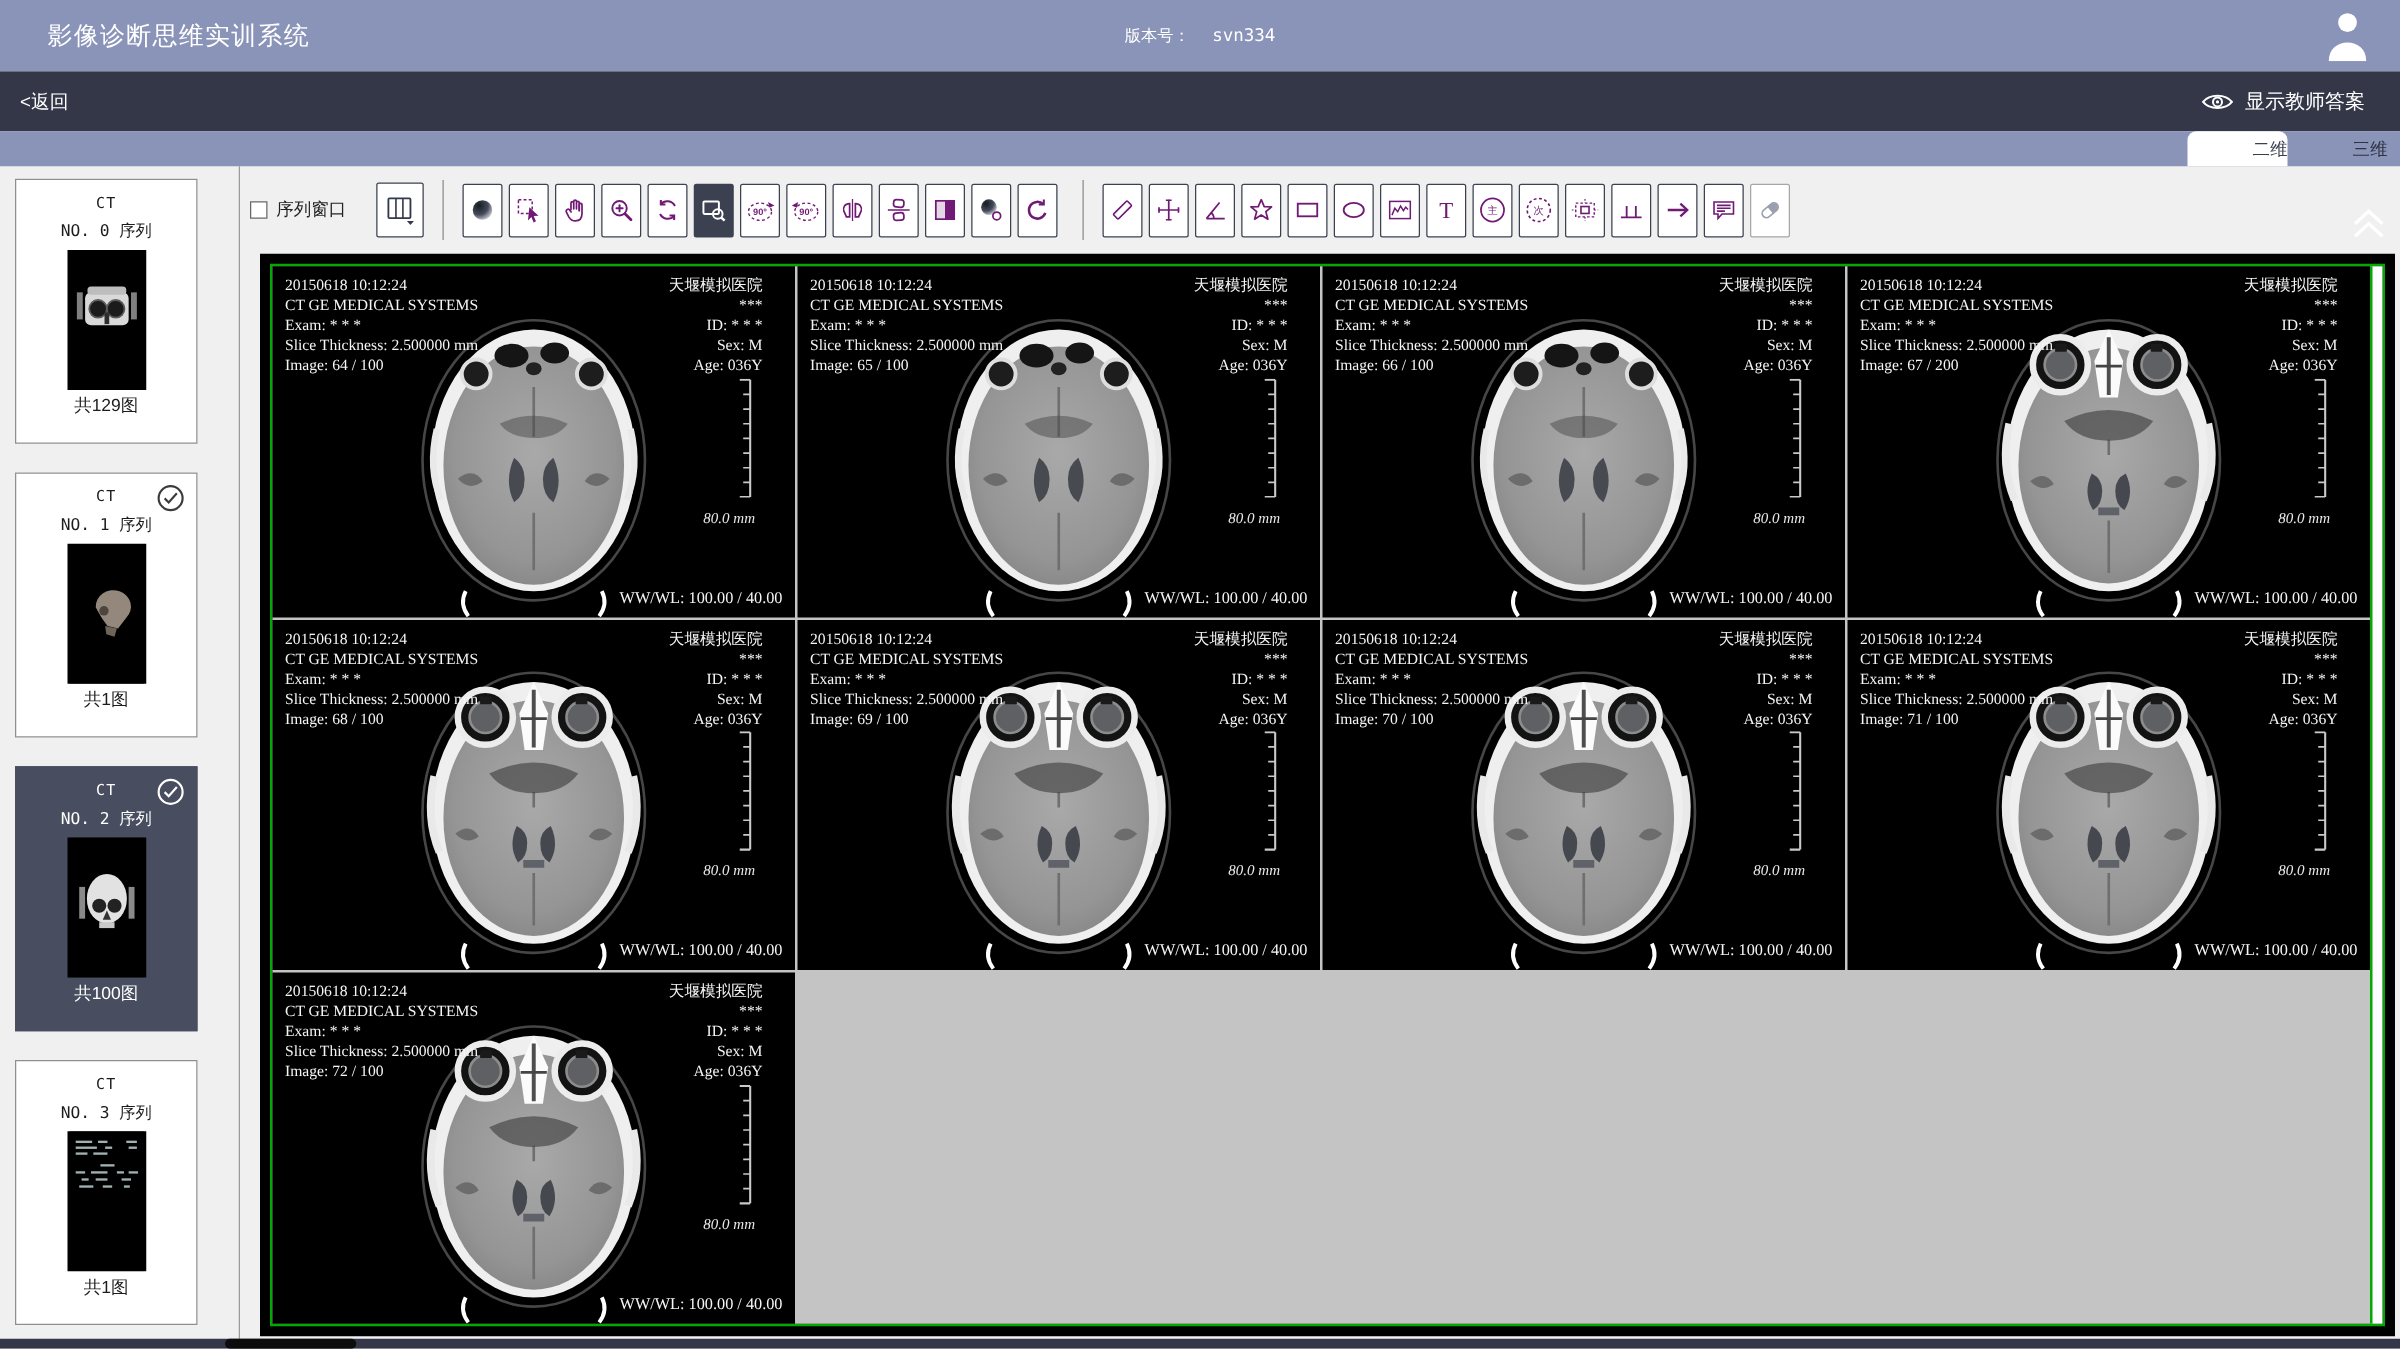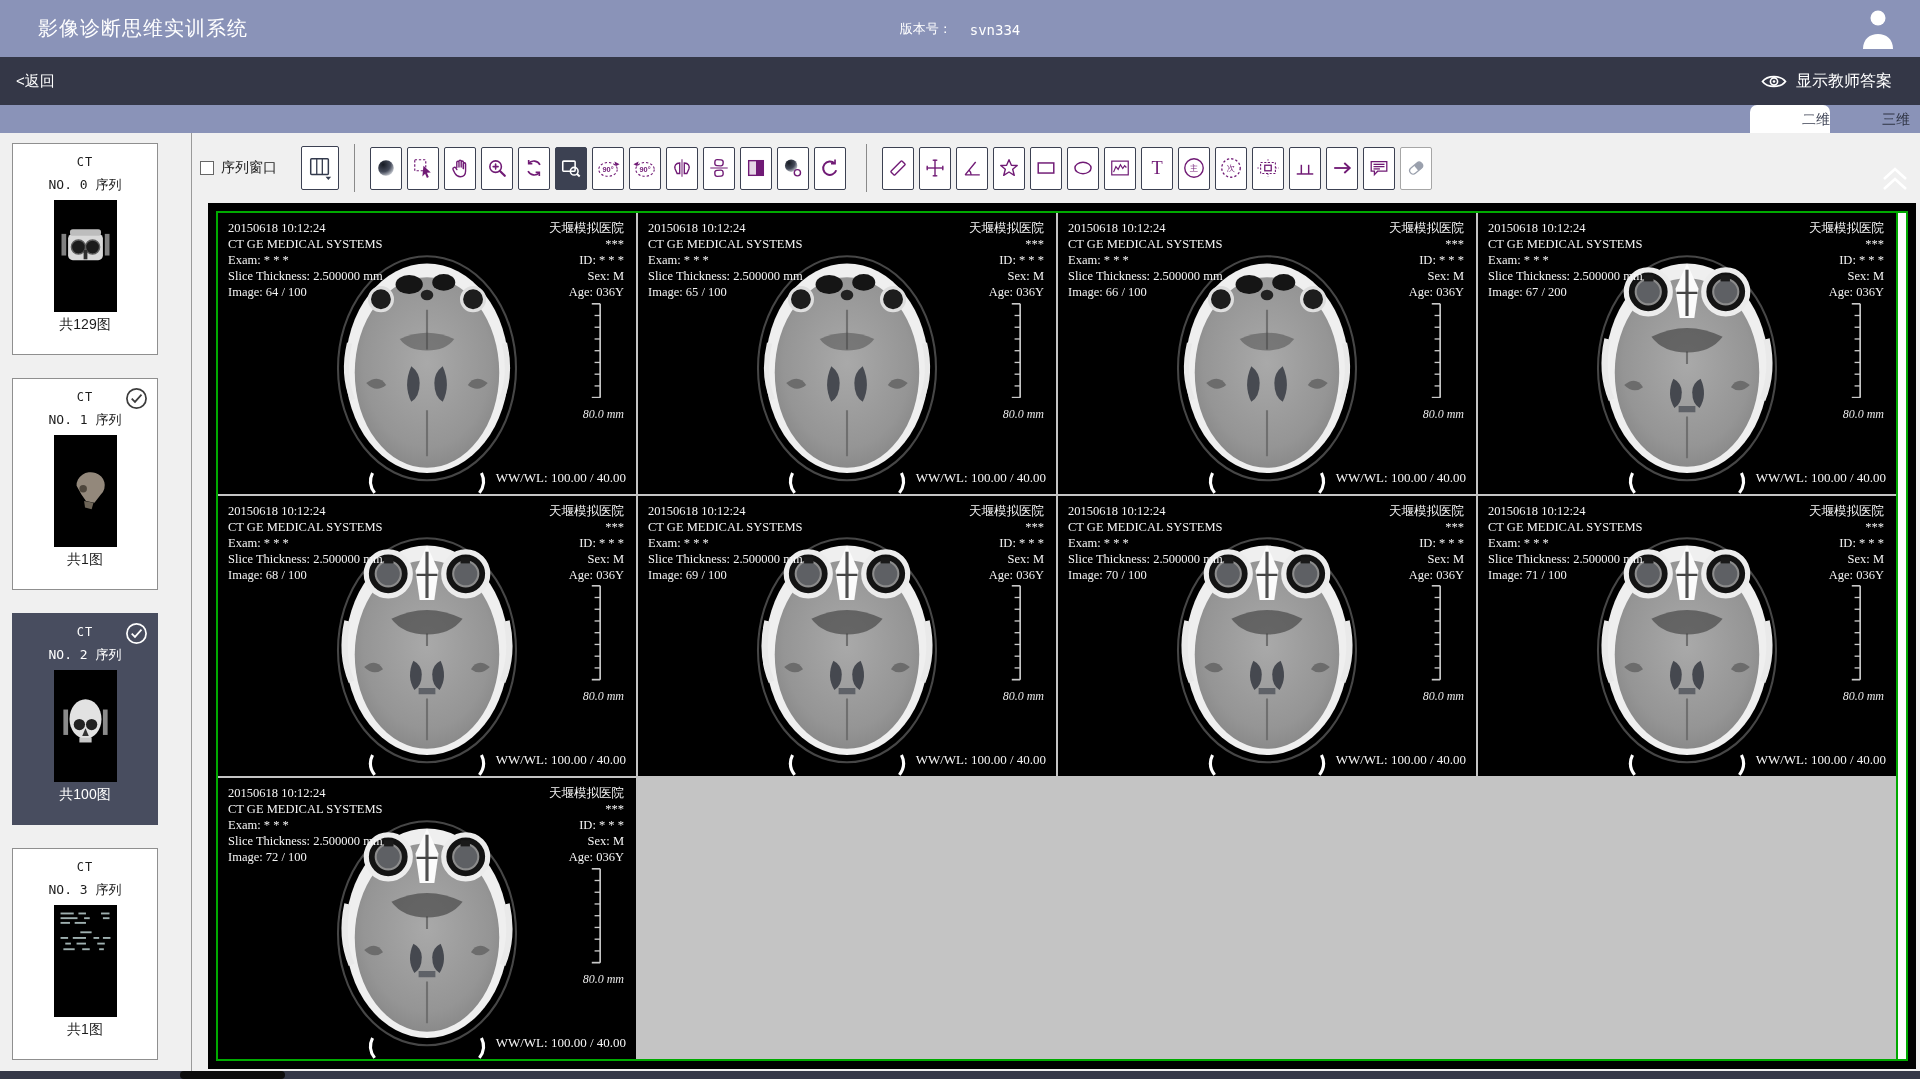--- a/index.html
+++ b/index.html
@@ -4,21 +4,21 @@
 <style>
   * { box-sizing: border-box; }
   html,body { margin:0; padding:0; }
   body {
     width:1920px; height:1079px; overflow:hidden; position:relative;
     font-family:"Liberation Sans", sans-serif; background:#f0f0f0;
   }
   
   .header { height:57px; background:#8a93b8; position:relative; display:flex; align-items:center;padding-left:22px; }
   .app-title { color:#fff; font-size:20px; margin-left:16px; letter-spacing:1px; }
-  .version { position:absolute; left:50%; transform:translateX(-50%); color:#fff; font-size:13px; display:flex; align-items:flex-end; gap:18px; }
+  .version { position:absolute; left:50%; transform:translateX(-50%); color:#fff; font-size:13px; display:flex; align-items:center; gap:18px; }
   .version .ver-val { font-family:"DejaVu Sans Mono", monospace; font-size:14px; }
   .user-icon { position:absolute; right:24px; top:9px; width:36px; height:40px; cursor:pointer; }
   
   .navbar { height:48px; background:#343747; display:flex; align-items:center; color:#fff; }
   .back-btn { margin-left:16px; font-size:15px; cursor:pointer; }
   .show-answer { margin-left:auto; margin-right:28px; display:flex; align-items:center; gap:9px; font-size:16px; cursor:pointer; }
   
   .tabrow { height:28px; background:#8a93b8; position:relative; }
   .tabs { position:absolute; right:10px; top:0; height:28px; display:flex; }
   .tab { width:80px; text-align:right; line-height:28px; font-size:14px; color:#2e3342; cursor:pointer; }
@@ -51,23 +51,23 @@
   .collapse { position:absolute; top:32px; right:10px; width:30px; height:32px; color:#fff; cursor:pointer; }
   
   .viewer-wrap { flex:1; background:#000; margin:0 4px 2px 16px; padding:8px; }
   .viewport { width:100%; height:100%; border:2px solid #00aa00; display:flex; }
   .grid { flex:1; display:grid; grid-template-columns:1fr 1fr 1fr 1fr; grid-template-rows:1fr 1fr 1fr; gap:2px; background:#c4c4c4;font-family:Liberation Serif, serif; }
   .vscroll { width:10px; background:#fdfdfd; border-left:2px solid #00aa00; cursor:pointer; }
   .panel { background:#000; position:relative; overflow:hidden; }
   .brain { position:absolute; left:50%; top:53%; transform:translate(-50%,-50%); height:97%; }
   .ov { position:absolute; color:#f5f5f5; font-size:12.5px; line-height:16px; }
   .ov-tl { top:7px; left:10px; text-align:left; }
-  .ov-tr { top:7px; right:12px; text-align:right; }
+  .ov-tr { top:7px; right:26px; text-align:right; }
   .ruler { position:absolute; right:34px; top:32%; width:13px; height:34%; }
-  .scale-label { position:absolute; right:12px; top:69%; color:#e8e8e8; font-size:12px; font-style:italic; }
+  .scale-label { position:absolute; right:32px; top:69%; color:#e8e8e8; font-size:12px; font-style:italic; }
   .wwwl { position:absolute; right:10px; bottom:8px; color:#f5f5f5; font-size:13px; }
   
   .bottombar { position:absolute; left:0; bottom:0; width:1920px; height:8px; background:#343747; }
   .hthumb { position:absolute; left:180px; top:0; width:105px; height:8px; background:#0c0c0c; border-radius:4px; cursor:pointer; }
 </style>
 </head>
 <body>
 
 <svg width="0" height="0" style="position:absolute">
 <defs>

